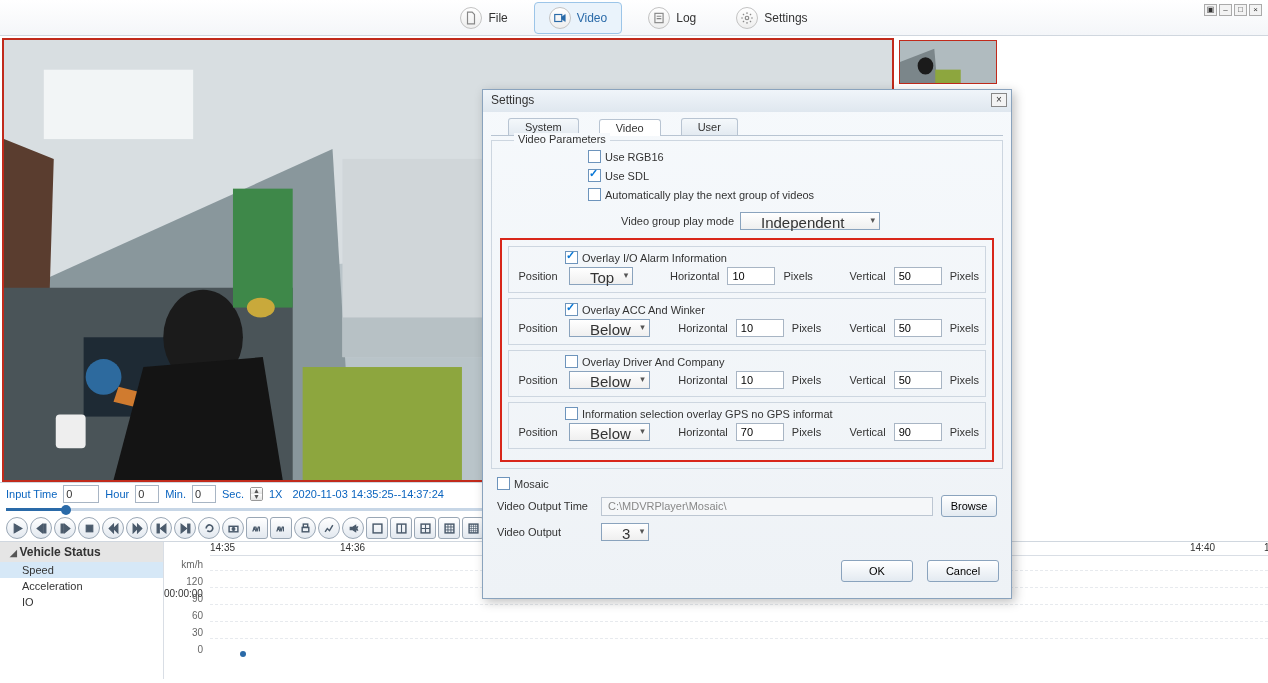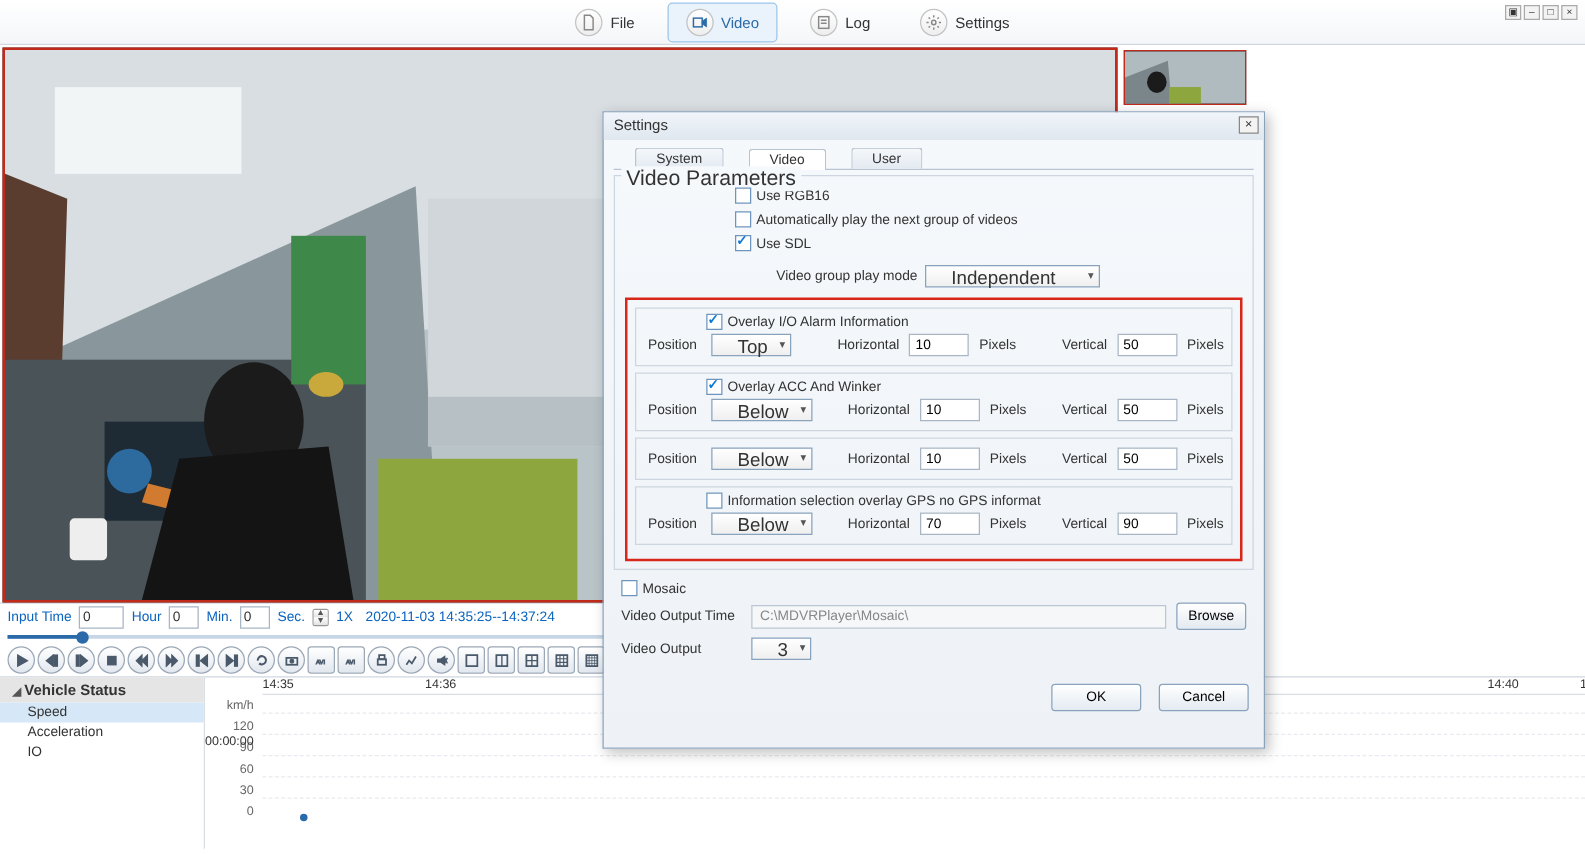--- a/index.html
+++ b/index.html
@@ -57,21 +57,21 @@
 .ylabel-col div{ height:17px; line-height:17px; padding-right:3px;}
 .chart-dot{ position:absolute; width:6px; height:6px; background:#2a6aa8; border-radius:50%;}
 .dialog { position: absolute; top: 89px; left: 482px; width: 530px; height: 510px; background: linear-gradient(#f6f9fc,#eef2f6); border: 1px solid #8aa3bd; box-shadow: 3px 3px 10px rgba(0,0,0,.25); }
 .dialog-title { height: 22px; background: linear-gradient(#f0f5fa,#dfe7ef); padding: 3px 8px; font-size: 12px; position:relative; color:#333;}
 .dlg-close { position:absolute; right:4px; top:3px; width:16px; height:14px; border:1px solid #888; background:#f3f3f3; font-size:10px; line-height:12px; text-align:center; cursor:pointer;}
 .dialog-body{ padding:6px 8px 8px 8px;}
 .dtabs{ display:flex; border-bottom:1px solid #b8c4d2; margin-bottom:4px;}
 .dtab{ padding:2px 16px; border:1px solid #b8c4d2; border-bottom:none; margin-right:3px; background:linear-gradient(#f4f8fb,#e3eaf1); cursor:pointer; font-size:11px; border-radius:3px 3px 0 0;margin-left:17px;}
 .dtab.active{ background:#fff; position:relative; top:1px;}
 .fieldset{ border:1px solid #cdd6e0; padding:6px 8px; margin-bottom:6px; position:relative;}
-.fieldset-label{ position:absolute; top:-8px; left:5px; background:linear-gradient(#f6f9fc,#f6f9fc); padding:0 4px; font-size:17px; color:#333;}
+.fieldset-label{ position:absolute; top:-8px; left:22px; background:linear-gradient(#f6f9fc,#f6f9fc); padding:0 4px; font-size:11px; color:#333;}
 .chk-row{ display:flex; align-items:center; gap:4px; font-size:11px; padding:3px 0 3px 88px;}
 .chk{ width:13px; height:13px; display:inline-block; border:1px solid #6d94bc; background:#fff; position:relative;}
 .chk.checked::after{ content:"✓"; color:#0a78d6; font-size:11px; position:absolute; top:-3px; left:0px; font-weight:bold;}
 .form-row{ display:flex; align-items:center; gap:6px; font-size:11px; padding:2px 0; justify-content:center;}
 .form-row .label{ min-width:120px; text-align:right;}
 .combo{ border:1px solid #8aa3bd; background:linear-gradient(#fff,#efefef); height:18px; padding:1px 18px 1px 20px; position:relative; font-size:15px; min-width:60px;}
 .combo::after{ content:"▾"; position:absolute; right:4px; top:2px; color:#555; font-size:9px;}
 .txtfield{ border:1px solid #a8b5c4; background:#fff; height:18px; padding:1px 4px; font-size:11px; width:60px;}
 .framed{ border:2px solid #d8261a; padding:6px; margin-top:6px;}
 .overlay-block{ border:1px solid #cdd6e0; padding:4px 6px; margin-bottom:5px;}
@@ -354,26 +354,26 @@
       <div class="dtab">User</div>
     </div>
 
     <div class="fieldset">
       <span class="fieldset-label">Video Parameters</span>
       <div class="chk-row">
           <span class="chk"></span>
           <span>Use RGB16</span>
         </div>
       <div class="chk-row">
+          <span class="chk checked"></span>
+          <span>Use SDL</span>
+        </div>
+      <div class="chk-row">
           <span class="chk"></span>
           <span>Automatically play the next group of videos</span>
-        </div>
-      <div class="chk-row">
-          <span class="chk checked"></span>
-          <span>Use SDL</span>
         </div>
       <div class="form-row" style="margin-top:6px;">
         <span class="label">Video group play mode</span>
         <span class="combo" style="min-width:140px">Independent</span>
       </div>
 
       <div class="framed">
 
         <div class="overlay-block">
           <div class="chk-inline" style="padding-left:50px">
@@ -407,20 +407,24 @@
             <input class="txtfield" style="width: 48px;" value="10">
             <span>Pixels</span>
             <span class="gap"></span>
             <span>Vertical</span>
             <input class="txtfield" style="width: 48px;" value="50">
             <span>Pixels</span>
           </div>
         </div>
 
         <div class="overlay-block">
+          <div class="chk-inline" style="padding-left:50px">
+              <span class="chk"></span>
+              <span>Overlay Driver And Company</span>
+            </div>
           <div class="overlay-row">
             <span class="pfx">Position</span>
             <span class="combo">Below</span>
             <span class="gap"></span>
             <span>Horizontal</span>
             <input class="txtfield" style="width: 48px;" value="10">
             <span>Pixels</span>
             <span class="gap"></span>
             <span>Vertical</span>
             <input class="txtfield" style="width: 48px;" value="50">

